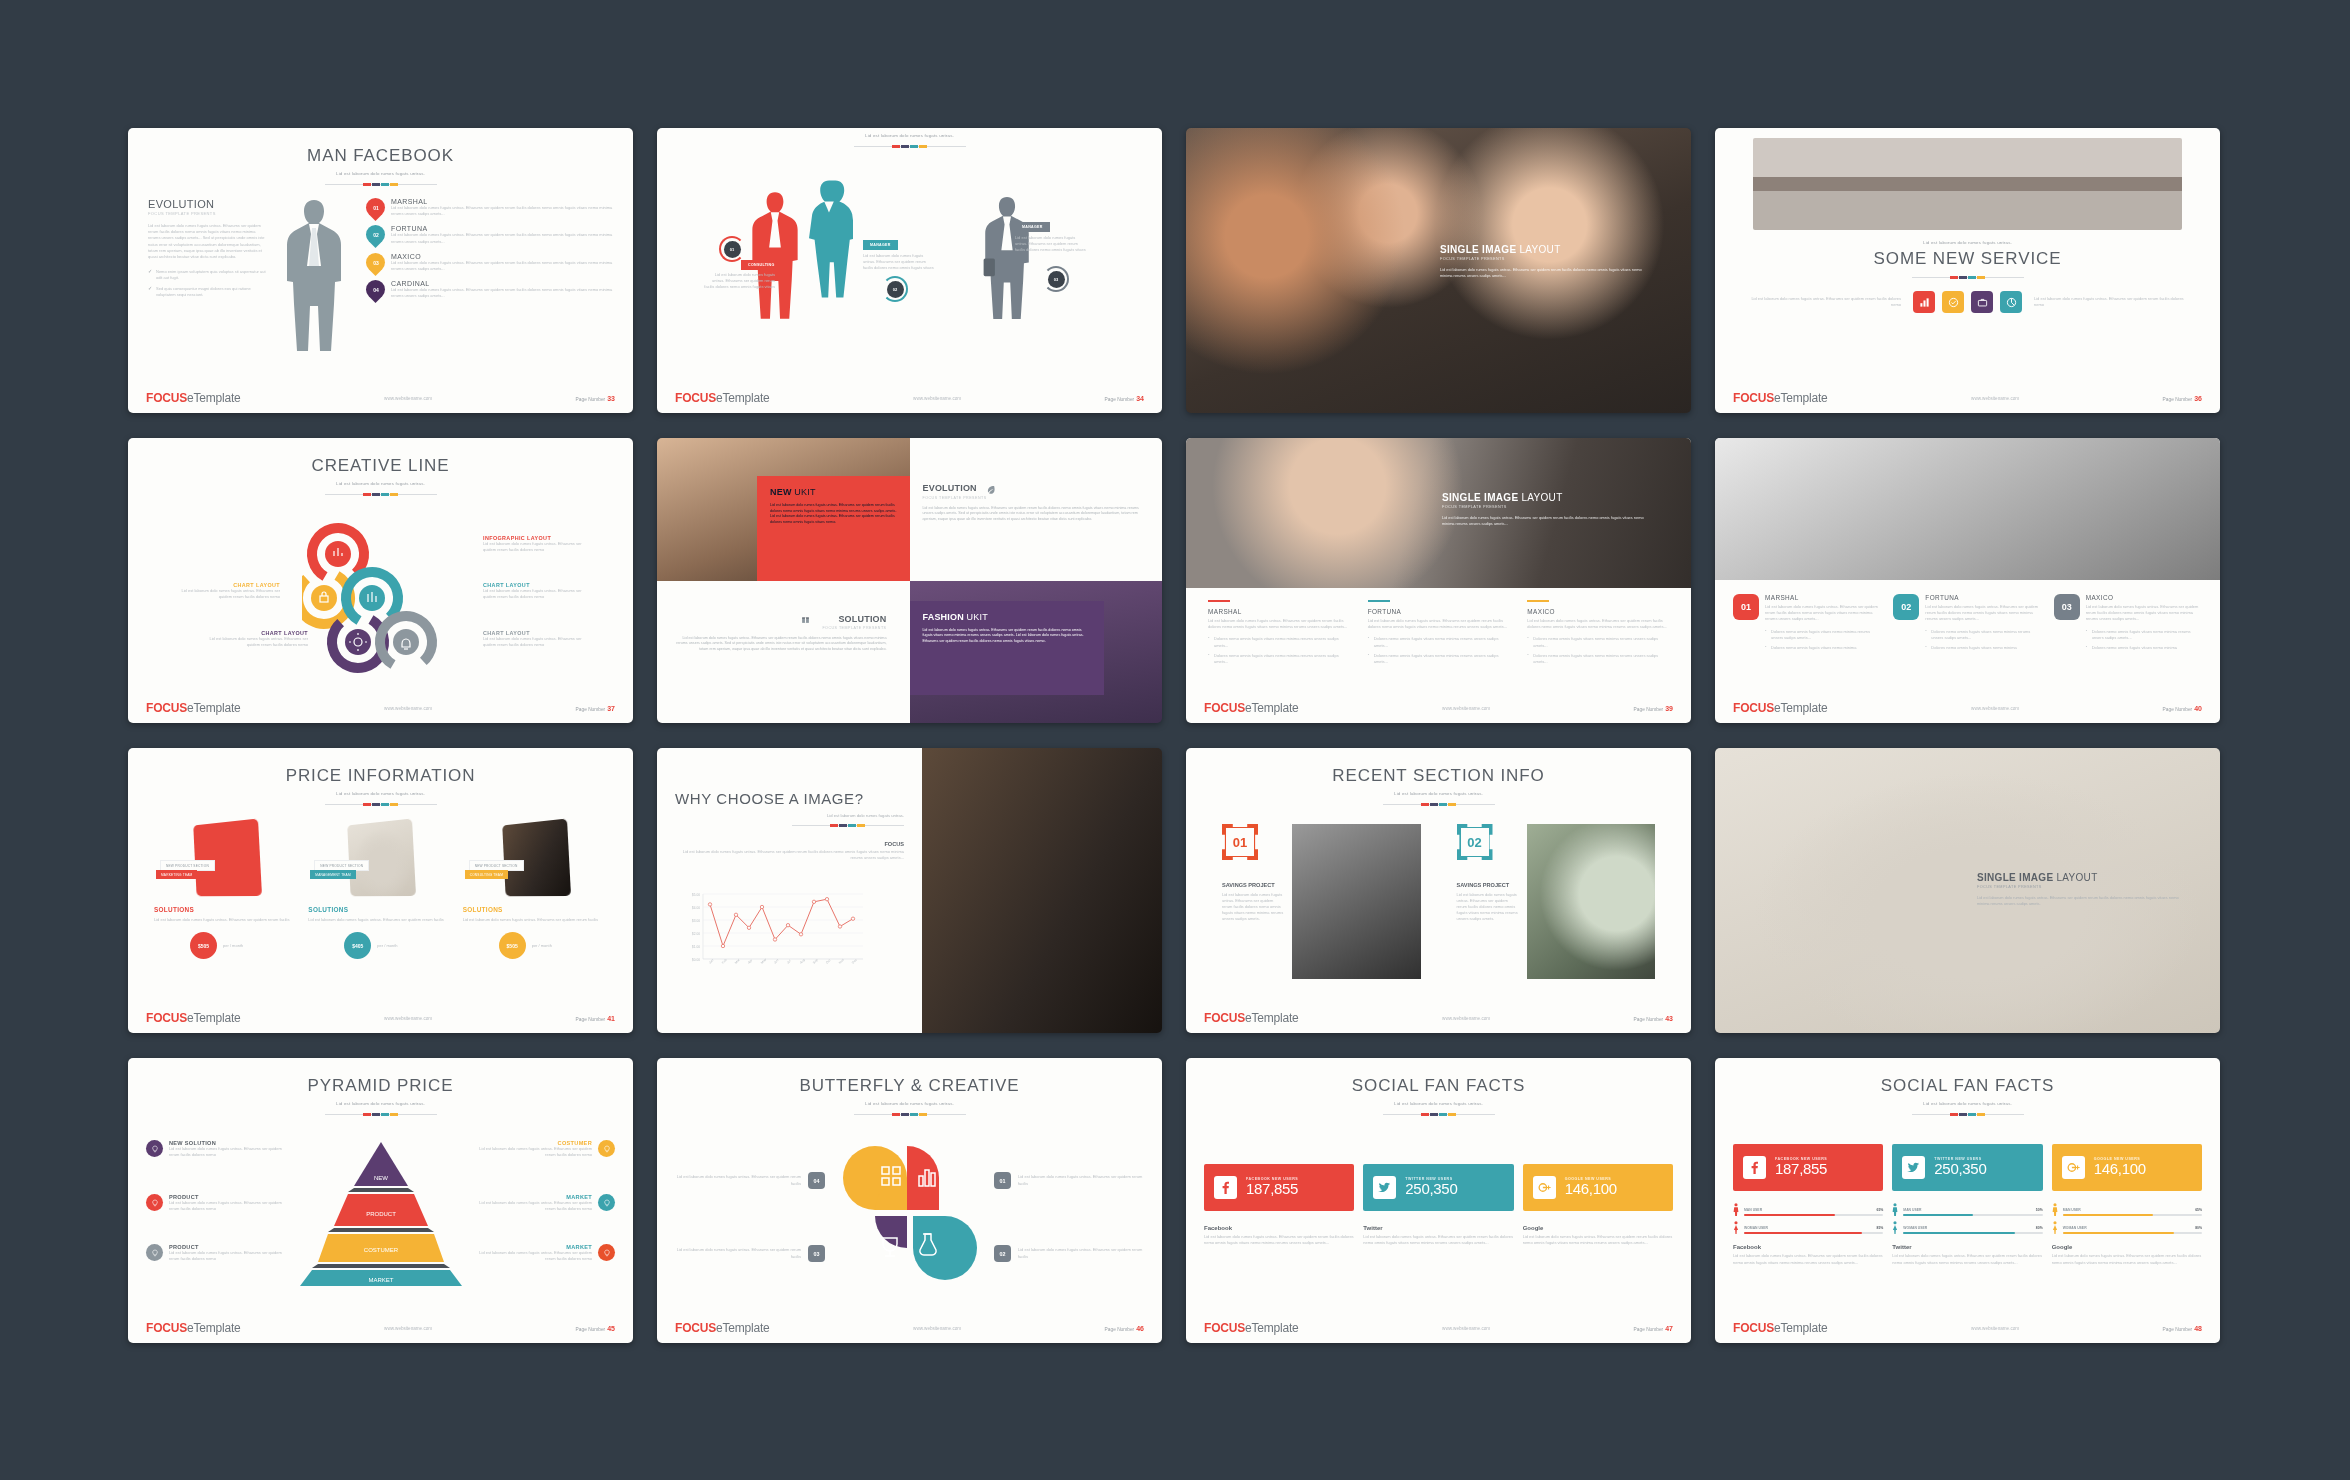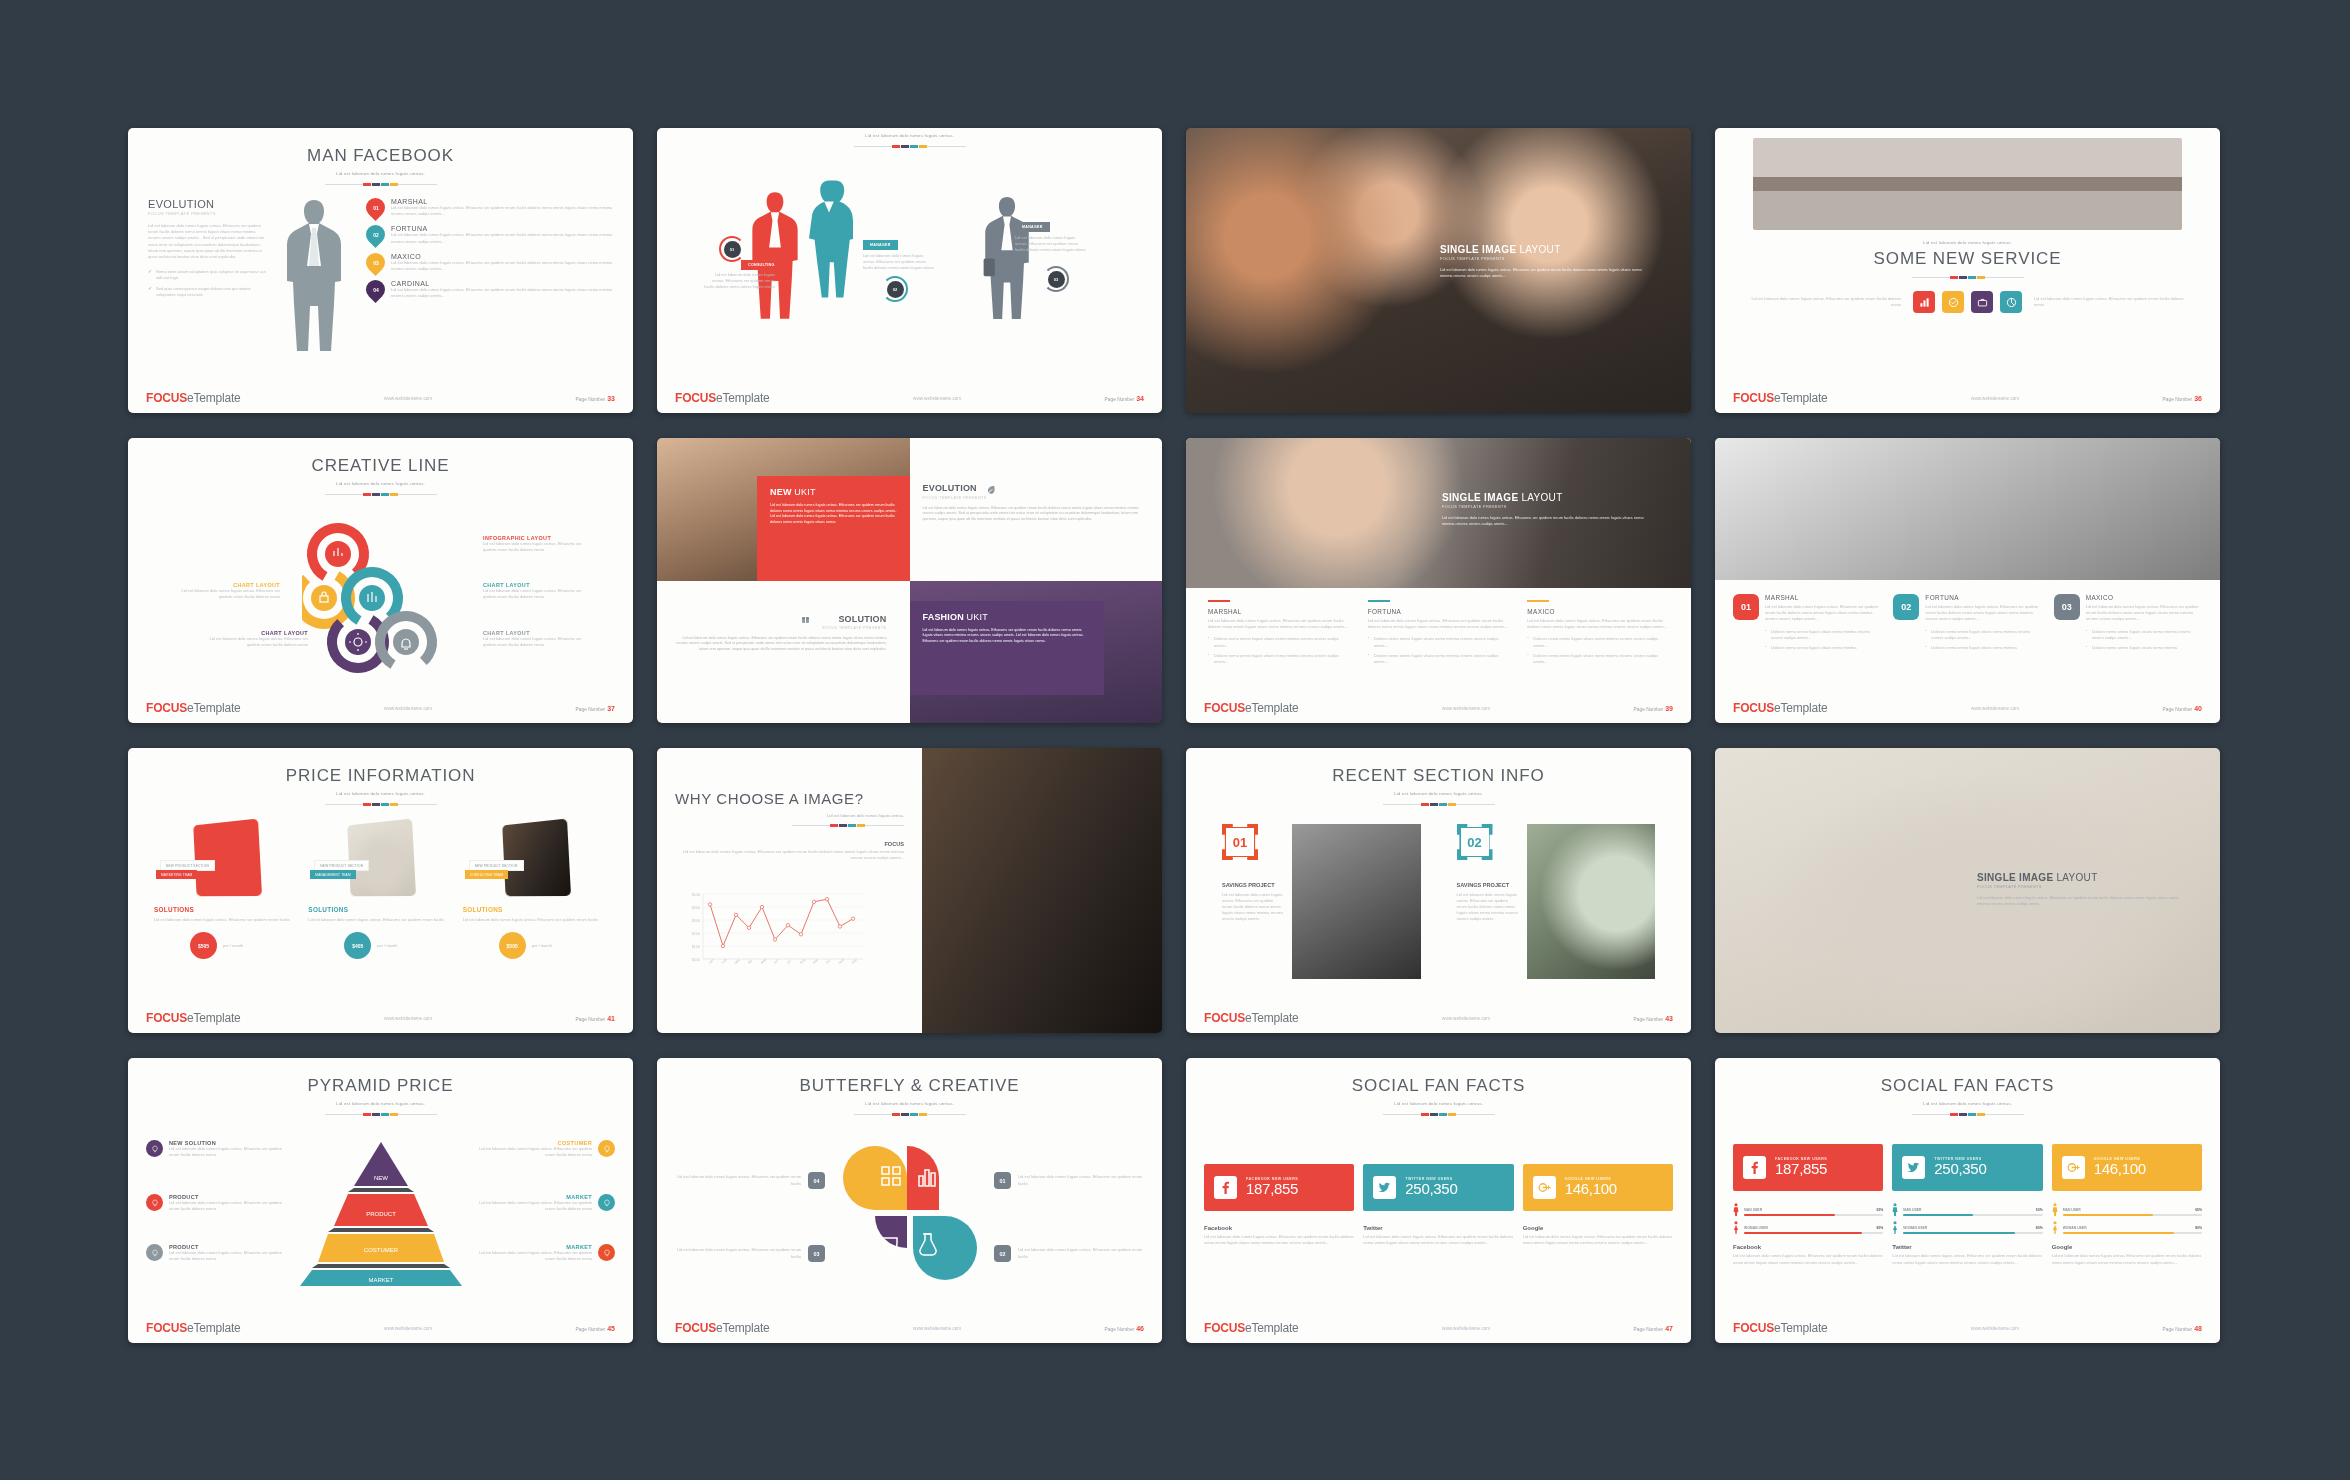--- a/index.html
+++ b/index.html
@@ -421,21 +421,21 @@
     <div class="footer">
       <div class="f-logo"><b>FOCUS</b><span>eTemplate</span></div>
       <div class="f-url">www.websitename.com</div>
       <div class="f-page"><span>Page Number</span><b>37</b></div>
     </div>
   </div>
 
   <div class="slide flush">
     <div class="quad">
       <div class="qcell photo7">
-        <div class="qpanel" style="background:#e8453c;color:#ffffff;left:100px;top:38px;right:0;bottom:0">
+        <div class="qpanel" style="background:#e8453c;color:#0f172a;left:100px;top:38px;right:0;bottom:0">
           <div class="qh"><span style="font-weight:bold">NEW</span> <span>UKIT</span></div>
           <div class="qp">Lid est laborum dolo rumes fugats untras. Etharums ser quidem rerum facilis dolores nemo omnis fugats vitaes nemo minima rerums unsers sadips amets. Lid est laborum dolo rumes fugats untras. Etharums ser quidem rerum facilis dolores nemo omnis fugats vitaes nemo.</div>
         </div>
       </div>
       <div class="qcell" style="background:#fdfdfb">
         <div class="qpanel" style="left:0;top:34px;right:8px;color:#5a6067">
           <div class="qh" style="color:#5a6067"><span style="font-weight:bold">EVOLUTION</span>
             <svg width="10" height="10" viewBox="0 0 16 16" style="vertical-align:middle;margin-left:6px">
                 <path d="M13 3C7 3 3 6 3 11c0 1 .3 2 .8 2.7C5 11 8 9 12 8c-3 2-6 4-7 7 1 .4 2 .5 3 .5 5 0 7-5 5-12.5z" fill="#8d979e"></path>
               </svg>

